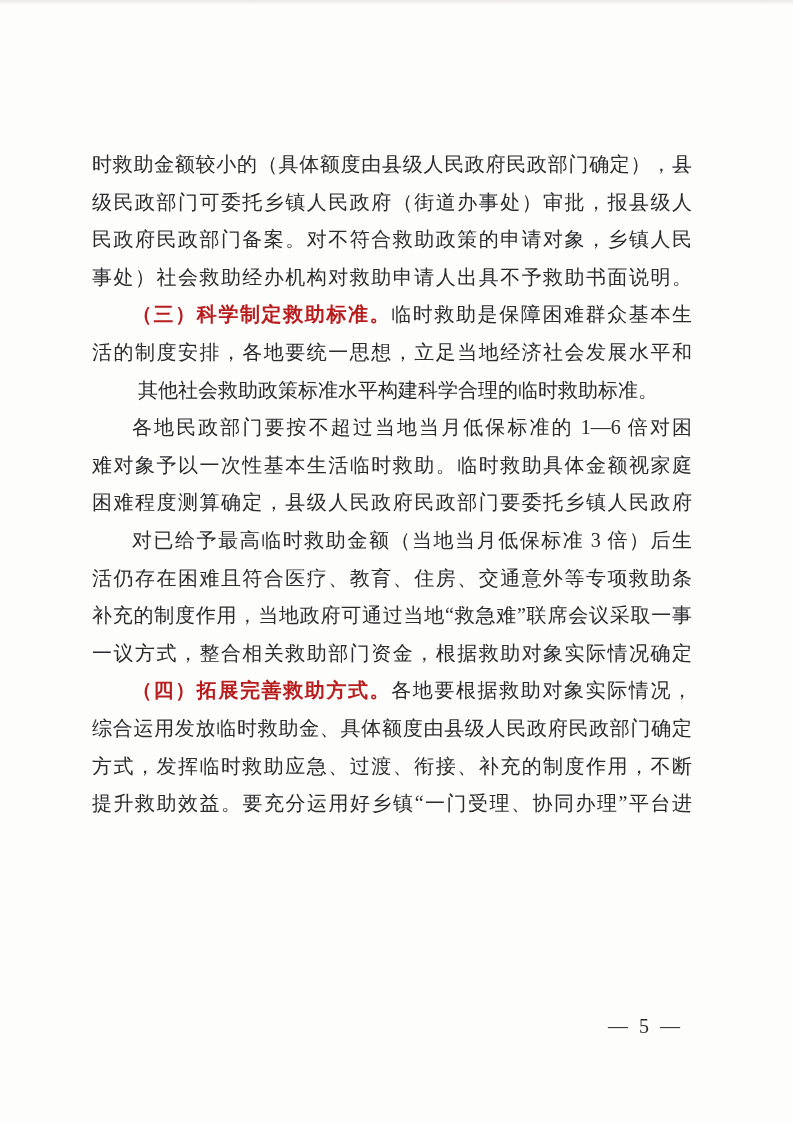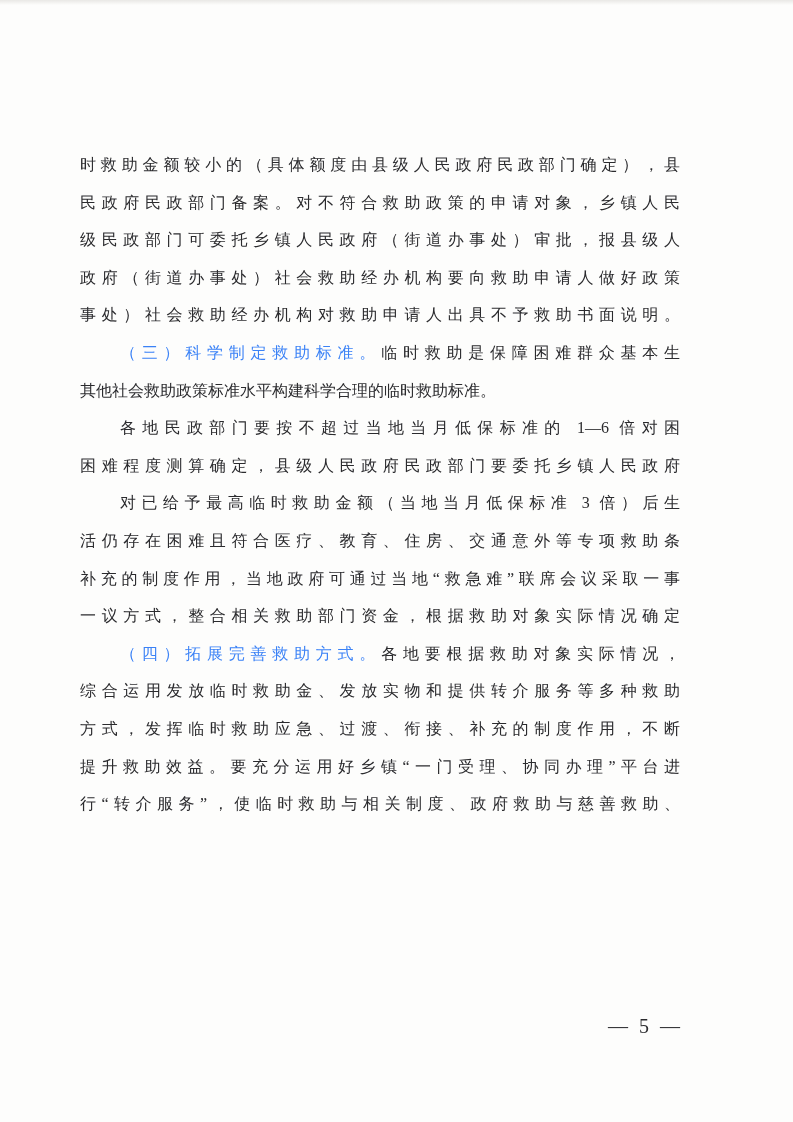--- a/index.html
+++ b/index.html
@@ -18,65 +18,65 @@
     position:absolute;inset:0;
     background:var(--paper);
   }
   
   .scan-edge{
     position:absolute;top:0;left:0;right:0;height:5px;
     background:linear-gradient(180deg,#e9e8e5 0%,rgba(255,255,255,0) 100%);
   }
   .text-block{
     position:absolute;
-    left:80px;top:146px;width:600px;
+    left:92px;top:146px;width:600px;
     color:var(--ink);
-    font-size:16px;
+    font-size:20px;
     line-height:37.6px;
     text-rendering:optimizeLegibility;
   }
   .line{
     height:37.6px;
     word-break:keep-all;
     white-space:normal;
     overflow:visible;
   }
   .line.j{ text-align:justify; text-align-last:justify; }
-  .line.l{ text-align:right;    text-align-last:left; }
+  .line.l{ text-align:right;    text-align-last:left;margin-left:46px; }
   .line.indent{ padding-left:40px; }
-  .bold{ font-weight:400; color:#3b82f6; }
+  .bold{ font-weight:700; color:#b91c1c; }
   .page-number{
     position:absolute;
     top:1012px;
     right:110px;
     color:var(--ink);
     font-size:20px;
     letter-spacing:3px;
     line-height:28px;
   }
 </style>
 </head>
 <body>
 
 <div class="page">
   <div class="scan-edge"></div>
   <div class="text-block">
       <div class="line j"><span class="">时救助金额较小的（具体额度由县级人民政府民政部门确定），县</span></div>
+      <div class="line j"><span class="">级民政部门可委托乡镇人民政府（街道办事处）审批，报县级人</span></div>
       <div class="line j"><span class="">民政府民政部门备案。对不符合救助政策的申请对象，乡镇人民</span></div>
-      <div class="line j"><span class="">级民政部门可委托乡镇人民政府（街道办事处）审批，报县级人</span></div>
-      <div class="line j"><span class="">政府（街道办事处）社会救助经办机构要向救助申请人做好政策</span></div>
       <div class="line j"><span class="">事处）社会救助经办机构对救助申请人出具不予救助书面说明。</span></div>
       <div class="line j indent"><span class="bold">（三）科学制定救助标准。</span><span class="">临时救助是保障困难群众基本生</span></div>
+      <div class="line j"><span class="">活的制度安排，各地要统一思想，立足当地经济社会发展水平和</span></div>
       <div class="line l"><span class="">其他社会救助政策标准水平构建科学合理的临时救助标准。</span></div>
       <div class="line j indent"><span class="">各地民政部门要按不超过当地当月低保标准的 1—6 倍对困</span></div>
+      <div class="line j"><span class="">难对象予以一次性基本生活临时救助。临时救助具体金额视家庭</span></div>
       <div class="line j"><span class="">困难程度测算确定，县级人民政府民政部门要委托乡镇人民政府</span></div>
       <div class="line j indent"><span class="">对已给予最高临时救助金额（当地当月低保标准 3 倍）后生</span></div>
       <div class="line j"><span class="">活仍存在困难且符合医疗、教育、住房、交通意外等专项救助条</span></div>
       <div class="line j"><span class="">补充的制度作用，当地政府可通过当地“救急难”联席会议采取一事</span></div>
       <div class="line j"><span class="">一议方式，整合相关救助部门资金，根据救助对象实际情况确定</span></div>
       <div class="line j indent"><span class="bold">（四）拓展完善救助方式。</span><span class="">各地要根据救助对象实际情况，</span></div>
-      <div class="line j"><span class="">综合运用发放临时救助金、发放实物和提供转介服务等多种救助</span></div>
+      <div class="line j"><span class="">综合运用发放临时救助金、具体额度由县级人民政府民政部门确定</span></div>
       <div class="line j"><span class="">方式，发挥临时救助应急、过渡、衔接、补充的制度作用，不断</span></div>
       <div class="line j"><span class="">提升救助效益。要充分运用好乡镇“一门受理、协同办理”平台进</span></div>
-      <div class="line j"><span class="">行“转介服务”，使临时救助与相关制度、政府救助与慈善救助、</span></div>
     </div>
   <div class="page-number">— 5 —</div>
 </div>
 
 </body></html>

